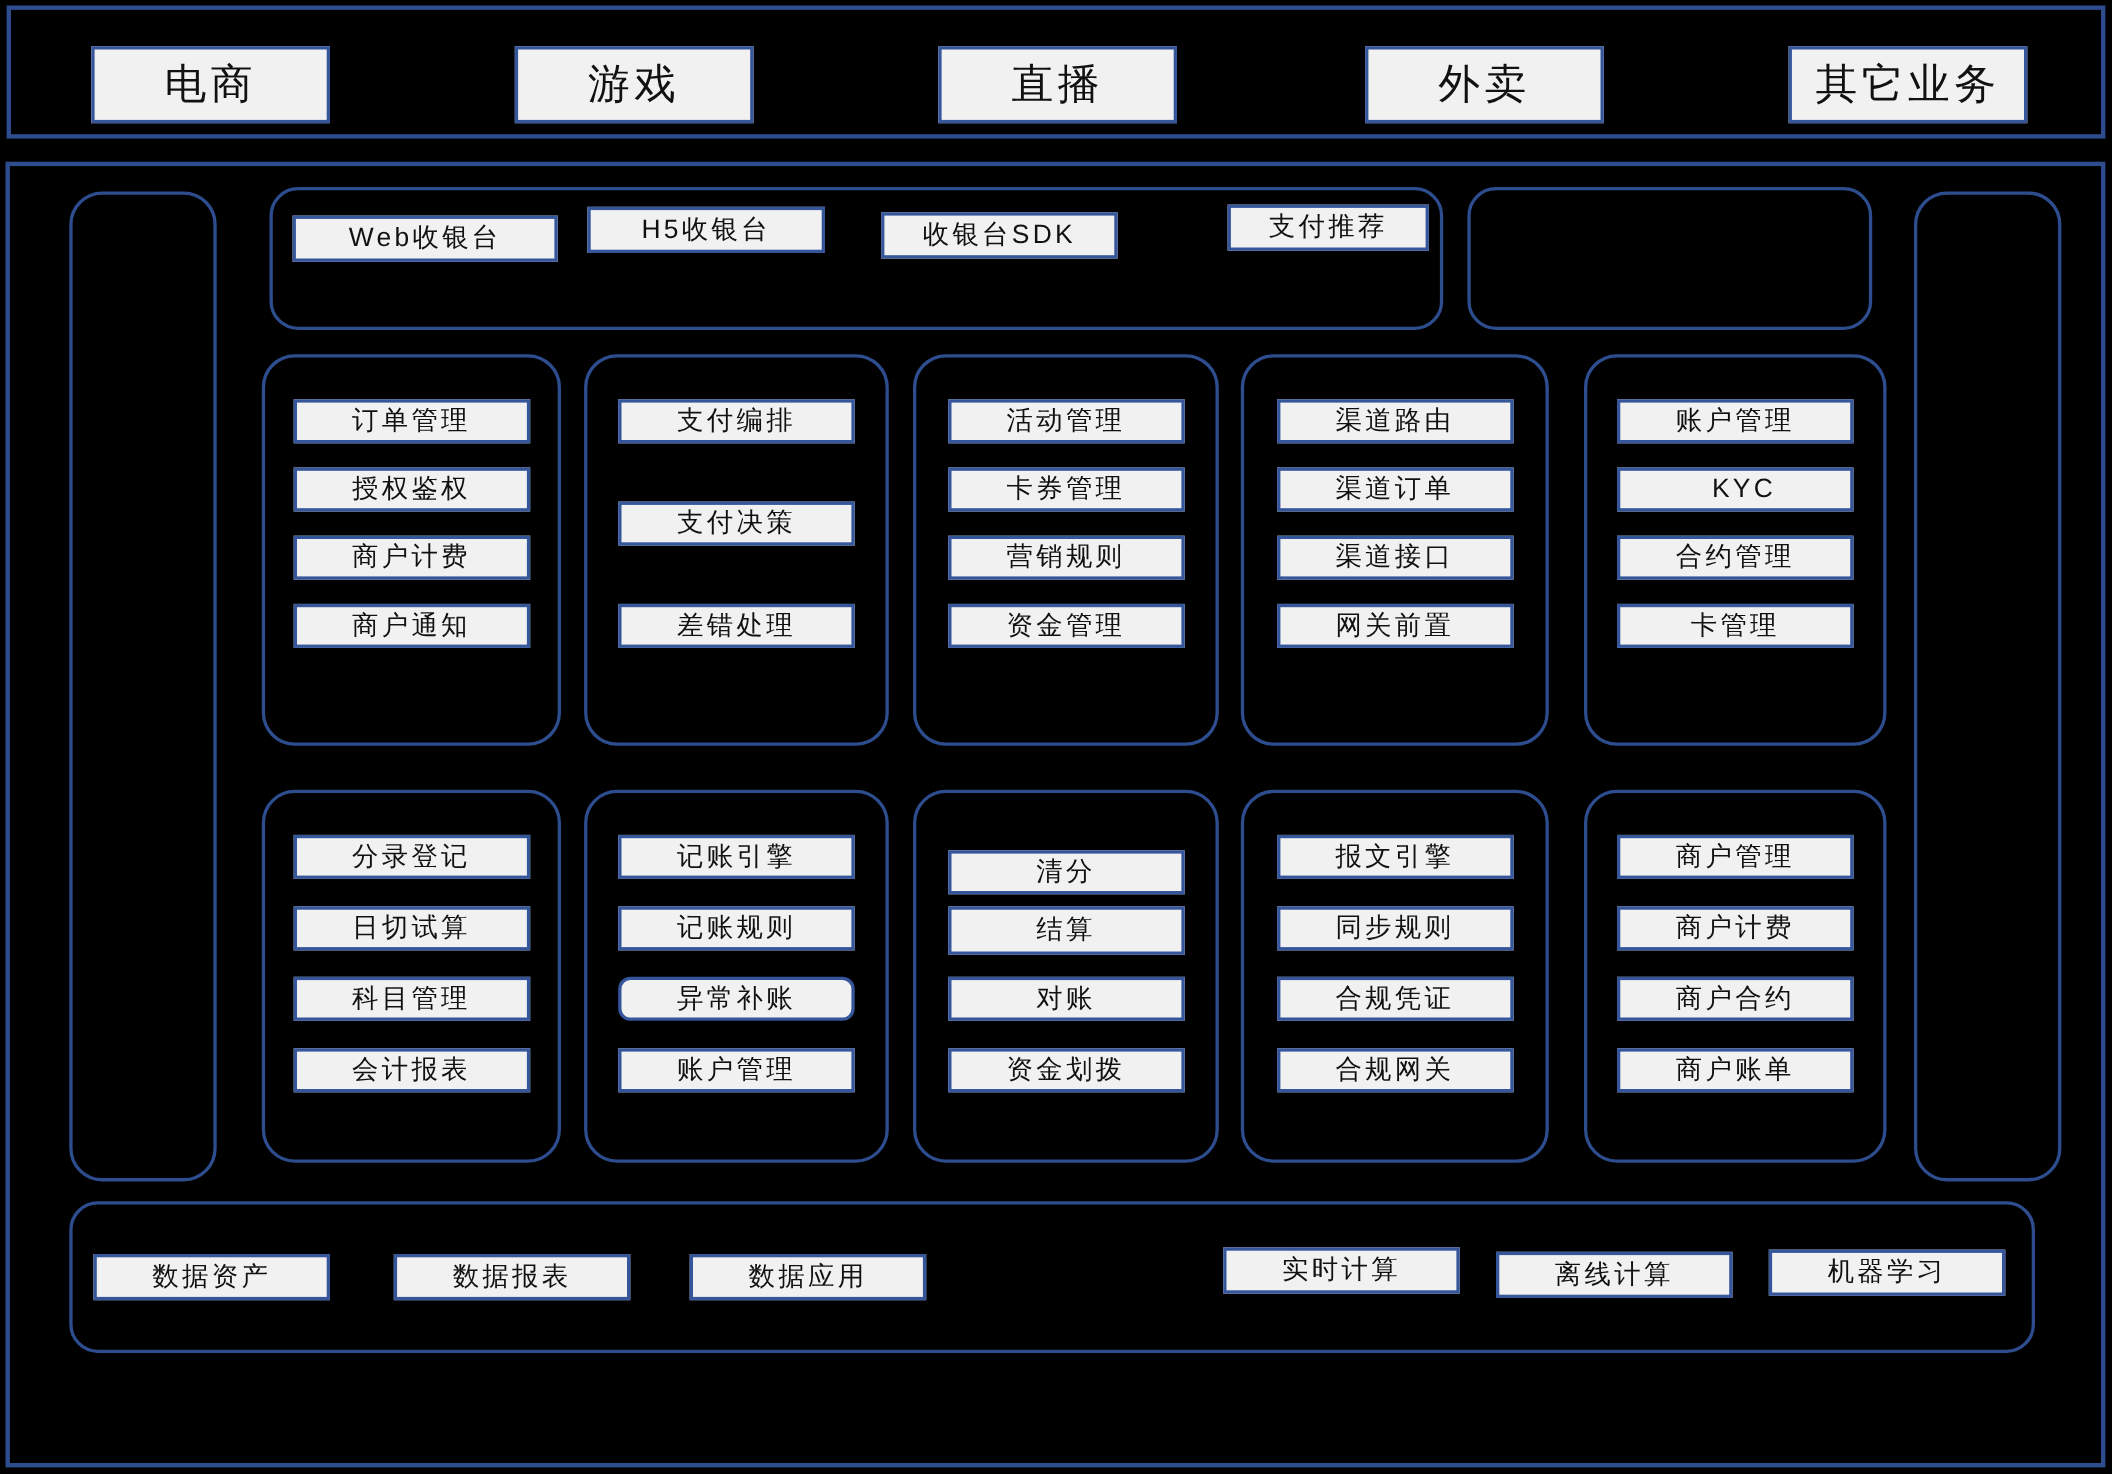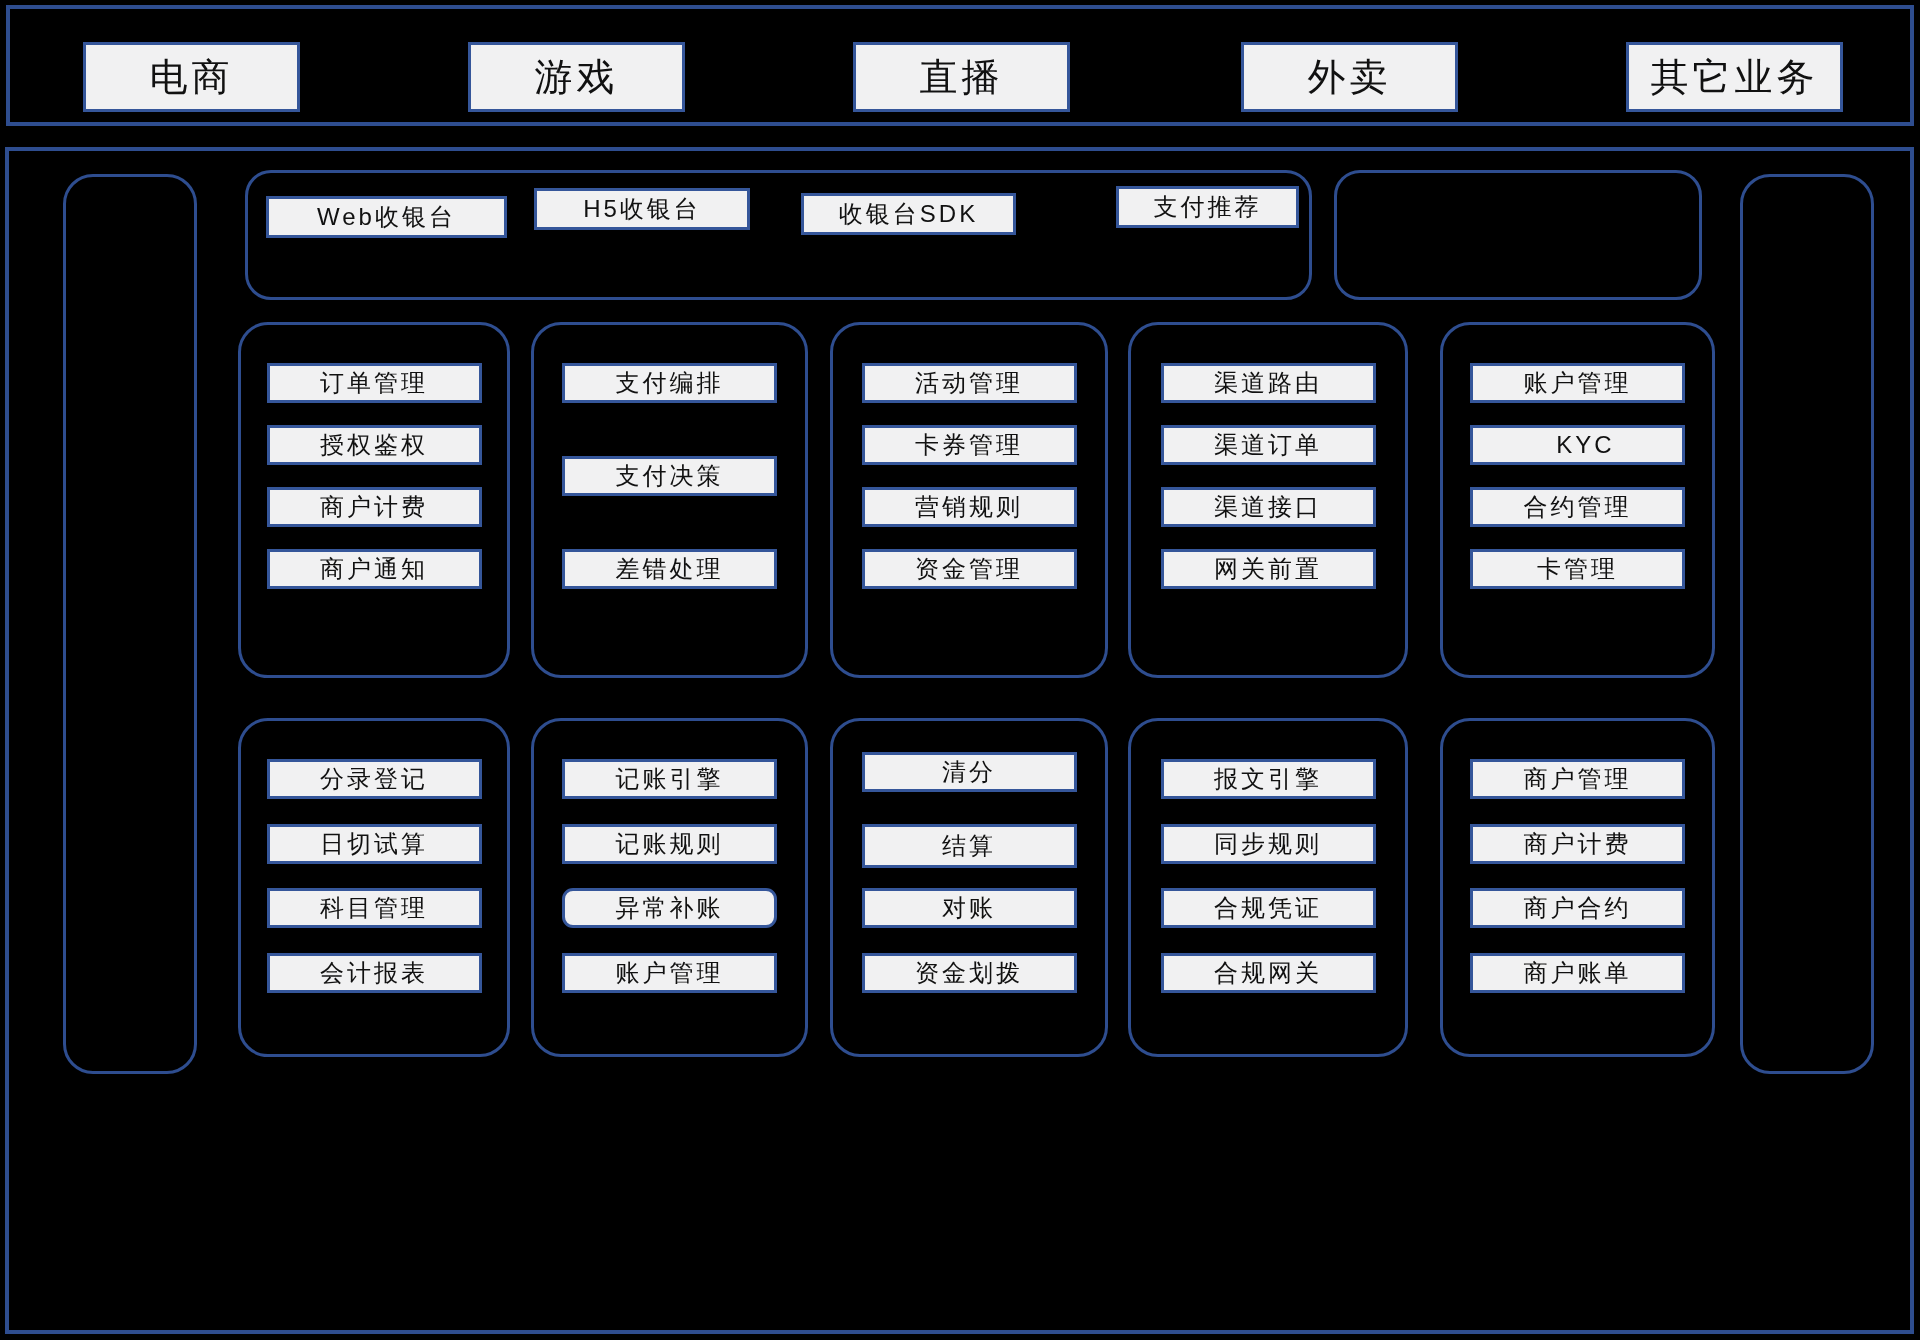--- a/index.html
+++ b/index.html
@@ -80,32 +80,40 @@
         <div class="wbox" style="left: 25.5px; top: 167px; width: 215px; height: 40px;">科目管理</div>
         <div class="wbox" style="left: 25.5px; top: 232px; width: 215px; height: 40px;">会计报表</div>
       </div>
     <div id="g-r2-c2" class="rgroup" style="left:522px;top:567px;width:277px;height:339px;">
         <div class="wbox" style="left: 28px; top: 38px; width: 215px; height: 40px;">记账引擎</div>
         <div class="wbox" style="left: 28px; top: 103px; width: 215px; height: 40px;">记账规则</div>
         <div class="wbox" style="left: 28px; top: 167px; width: 215px; height: 40px; border-radius: 11px;">异常补账</div>
         <div class="wbox" style="left: 28px; top: 232px; width: 215px; height: 40px;">账户管理</div>
       </div>
     <div id="g-r2-c3" class="rgroup" style="left:821px;top:567px;width:278px;height:339px;">
-        <div class="wbox" style="left: 28.5px; top: 31px; width: 215px; height: 40px;">清分</div>
+        <div class="wbox" style="left: 28.5px; top: 52px; width: 215px; height: 40px;">清分</div>
         <div class="wbox" style="left: 28.5px; top: 103px; width: 215px; height: 44px;">结算</div>
         <div class="wbox" style="left: 28.5px; top: 167px; width: 215px; height: 40px;">对账</div>
         <div class="wbox" style="left: 28.5px; top: 232px; width: 215px; height: 40px;">资金划拨</div>
       </div>
     <div id="g-r2-c4" class="rgroup" style="left:1119px;top:567px;width:280px;height:339px;">
         <div class="wbox" style="left: 29.5px; top: 38px; width: 215px; height: 40px;">报文引擎</div>
         <div class="wbox" style="left: 29.5px; top: 103px; width: 215px; height: 40px;">同步规则</div>
         <div class="wbox" style="left: 29.5px; top: 167px; width: 215px; height: 40px;">合规凭证</div>
         <div class="wbox" style="left: 29.5px; top: 232px; width: 215px; height: 40px;">合规网关</div>
       </div>
     <div id="g-r2-c5" class="rgroup" style="left:1431px;top:567px;width:275px;height:339px;">
         <div class="wbox" style="left: 27px; top: 38px; width: 215px; height: 40px;">商户管理</div>
         <div class="wbox" style="left: 27px; top: 103px; width: 215px; height: 40px;">商户计费</div>
         <div class="wbox" style="left: 27px; top: 167px; width: 215px; height: 40px;">商户合约</div>
         <div class="wbox" style="left: 27px; top: 232px; width: 215px; height: 40px;">商户账单</div>
       </div>
 
+    <div id="data-band" class="rgroup rband" style="left:54px;top:941px;width:1787px;height:138px;">
+        <div class="wbox" style="left: 19px; top: 45px; width: 215px; height: 42px;">数据资产</div>
+        <div class="wbox" style="left: 292px; top: 45px; width: 215px; height: 42px;">数据报表</div>
+        <div class="wbox" style="left: 561px; top: 45px; width: 215px; height: 42px;">数据应用</div>
+        <div class="wbox" style="left: 1046px; top: 39px; width: 215px; height: 42px;">实时计算</div>
+        <div class="wbox" style="left: 1294px; top: 43px; width: 215px; height: 42px;">离线计算</div>
+        <div class="wbox" style="left: 1542px; top: 41px; width: 215px; height: 42px;">机器学习</div>
+      </div>
   </div>
 </div>
 
 </body></html>

